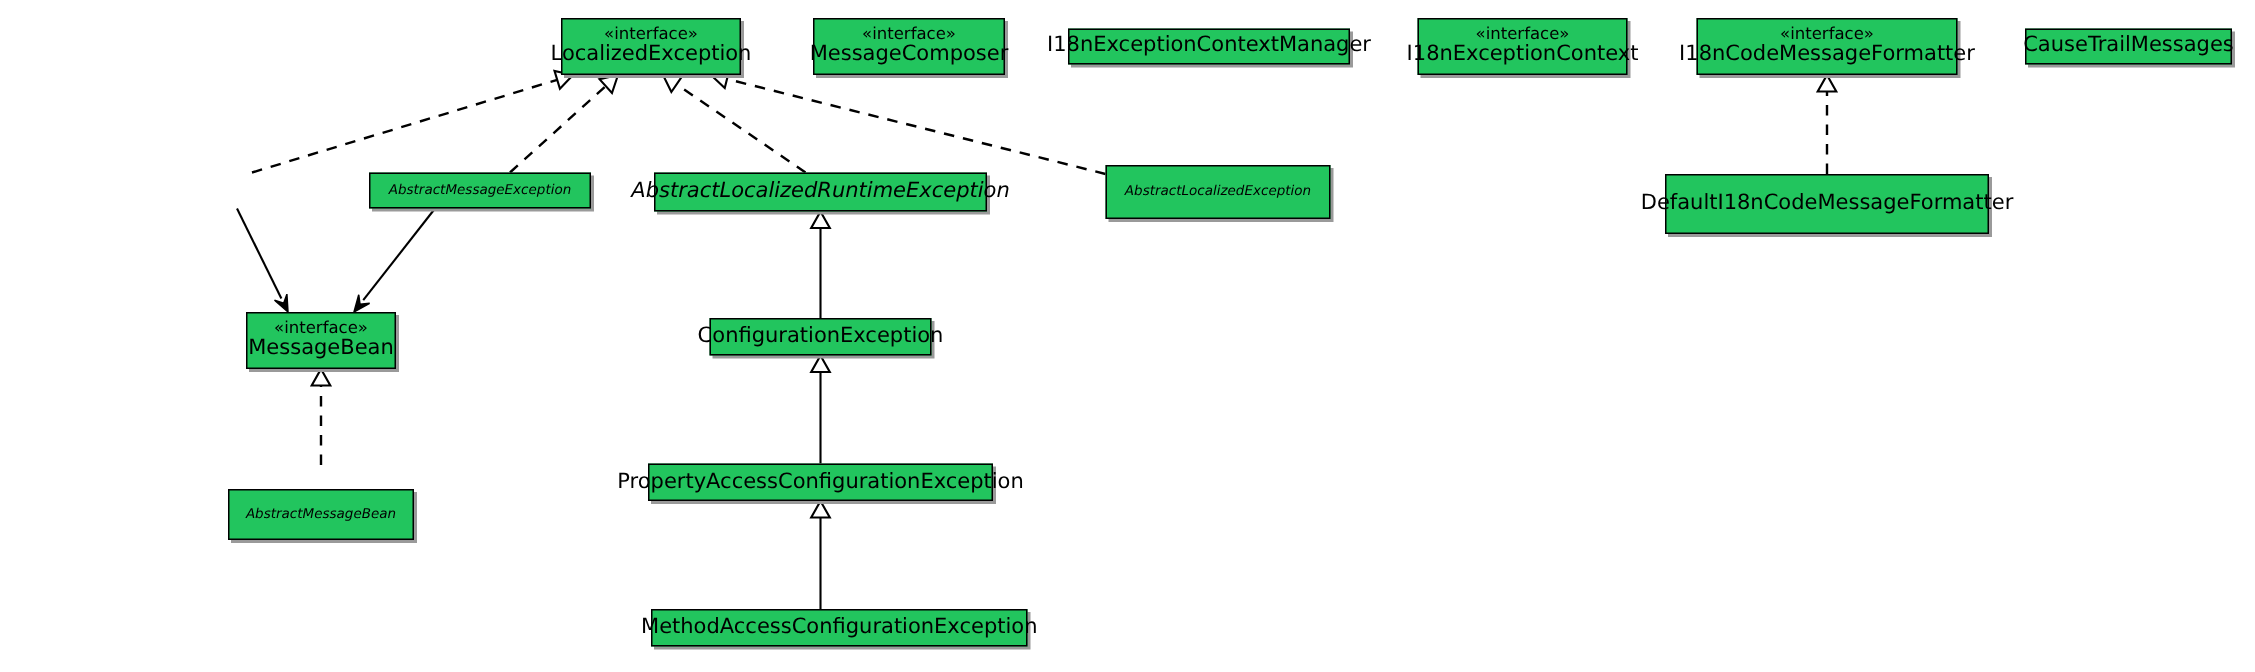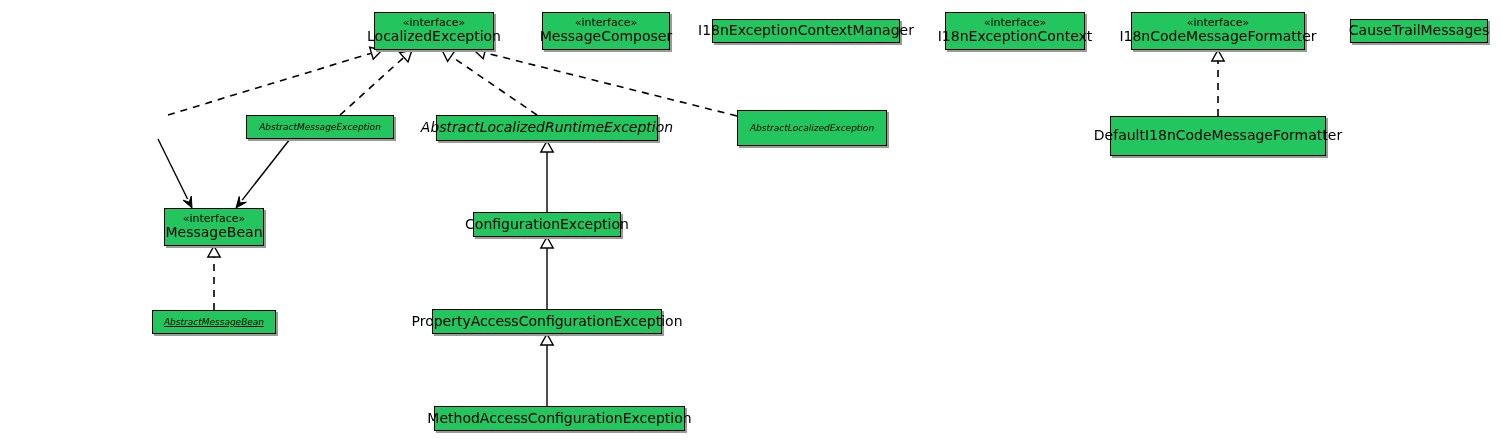--- a/index.html
+++ b/index.html
@@ -138,21 +138,21 @@
     <div class="node abstract small" style="left: 702px; top: 110px; width: 150px; height: 36px; margin-left: 35px;">
       <div class="nm">AbstractLocalizedException</div>
     </div>
     <div class="node" style="left: 1110px; top: 116px; width: 216px; height: 40px;">
       <div class="nm">DefaultI18nCodeMessageFormatter</div>
     </div>
     <div class="node" style="left: 164px; top: 208px; width: 100px; height: 38px;">
       <div class="stereo">«interface»</div>
       <div class="nm">MessageBean</div>
     </div>
-    <div class="node abstract small" style="left: 152px; top: 310px; width: 124px; height: 24px; text-decoration: underline;">
+    <div class="node abstract small" style="left: 152px; top: 326px; width: 124px; height: 34px;">
       <div class="nm">AbstractMessageBean</div>
     </div>
     <div class="node" style="left: 473px; top: 212px; width: 148px; height: 25px;">
       <div class="nm">ConfigurationException</div>
     </div>
     <div class="node" style="left: 432px; top: 309px; width: 230px; height: 25px;">
       <div class="nm">PropertyAccessConfigurationException</div>
     </div>
     <div class="node" style="left: 434px; top: 406px; width: 251px; height: 25px;">
       <div class="nm">MethodAccessConfigurationException</div>

